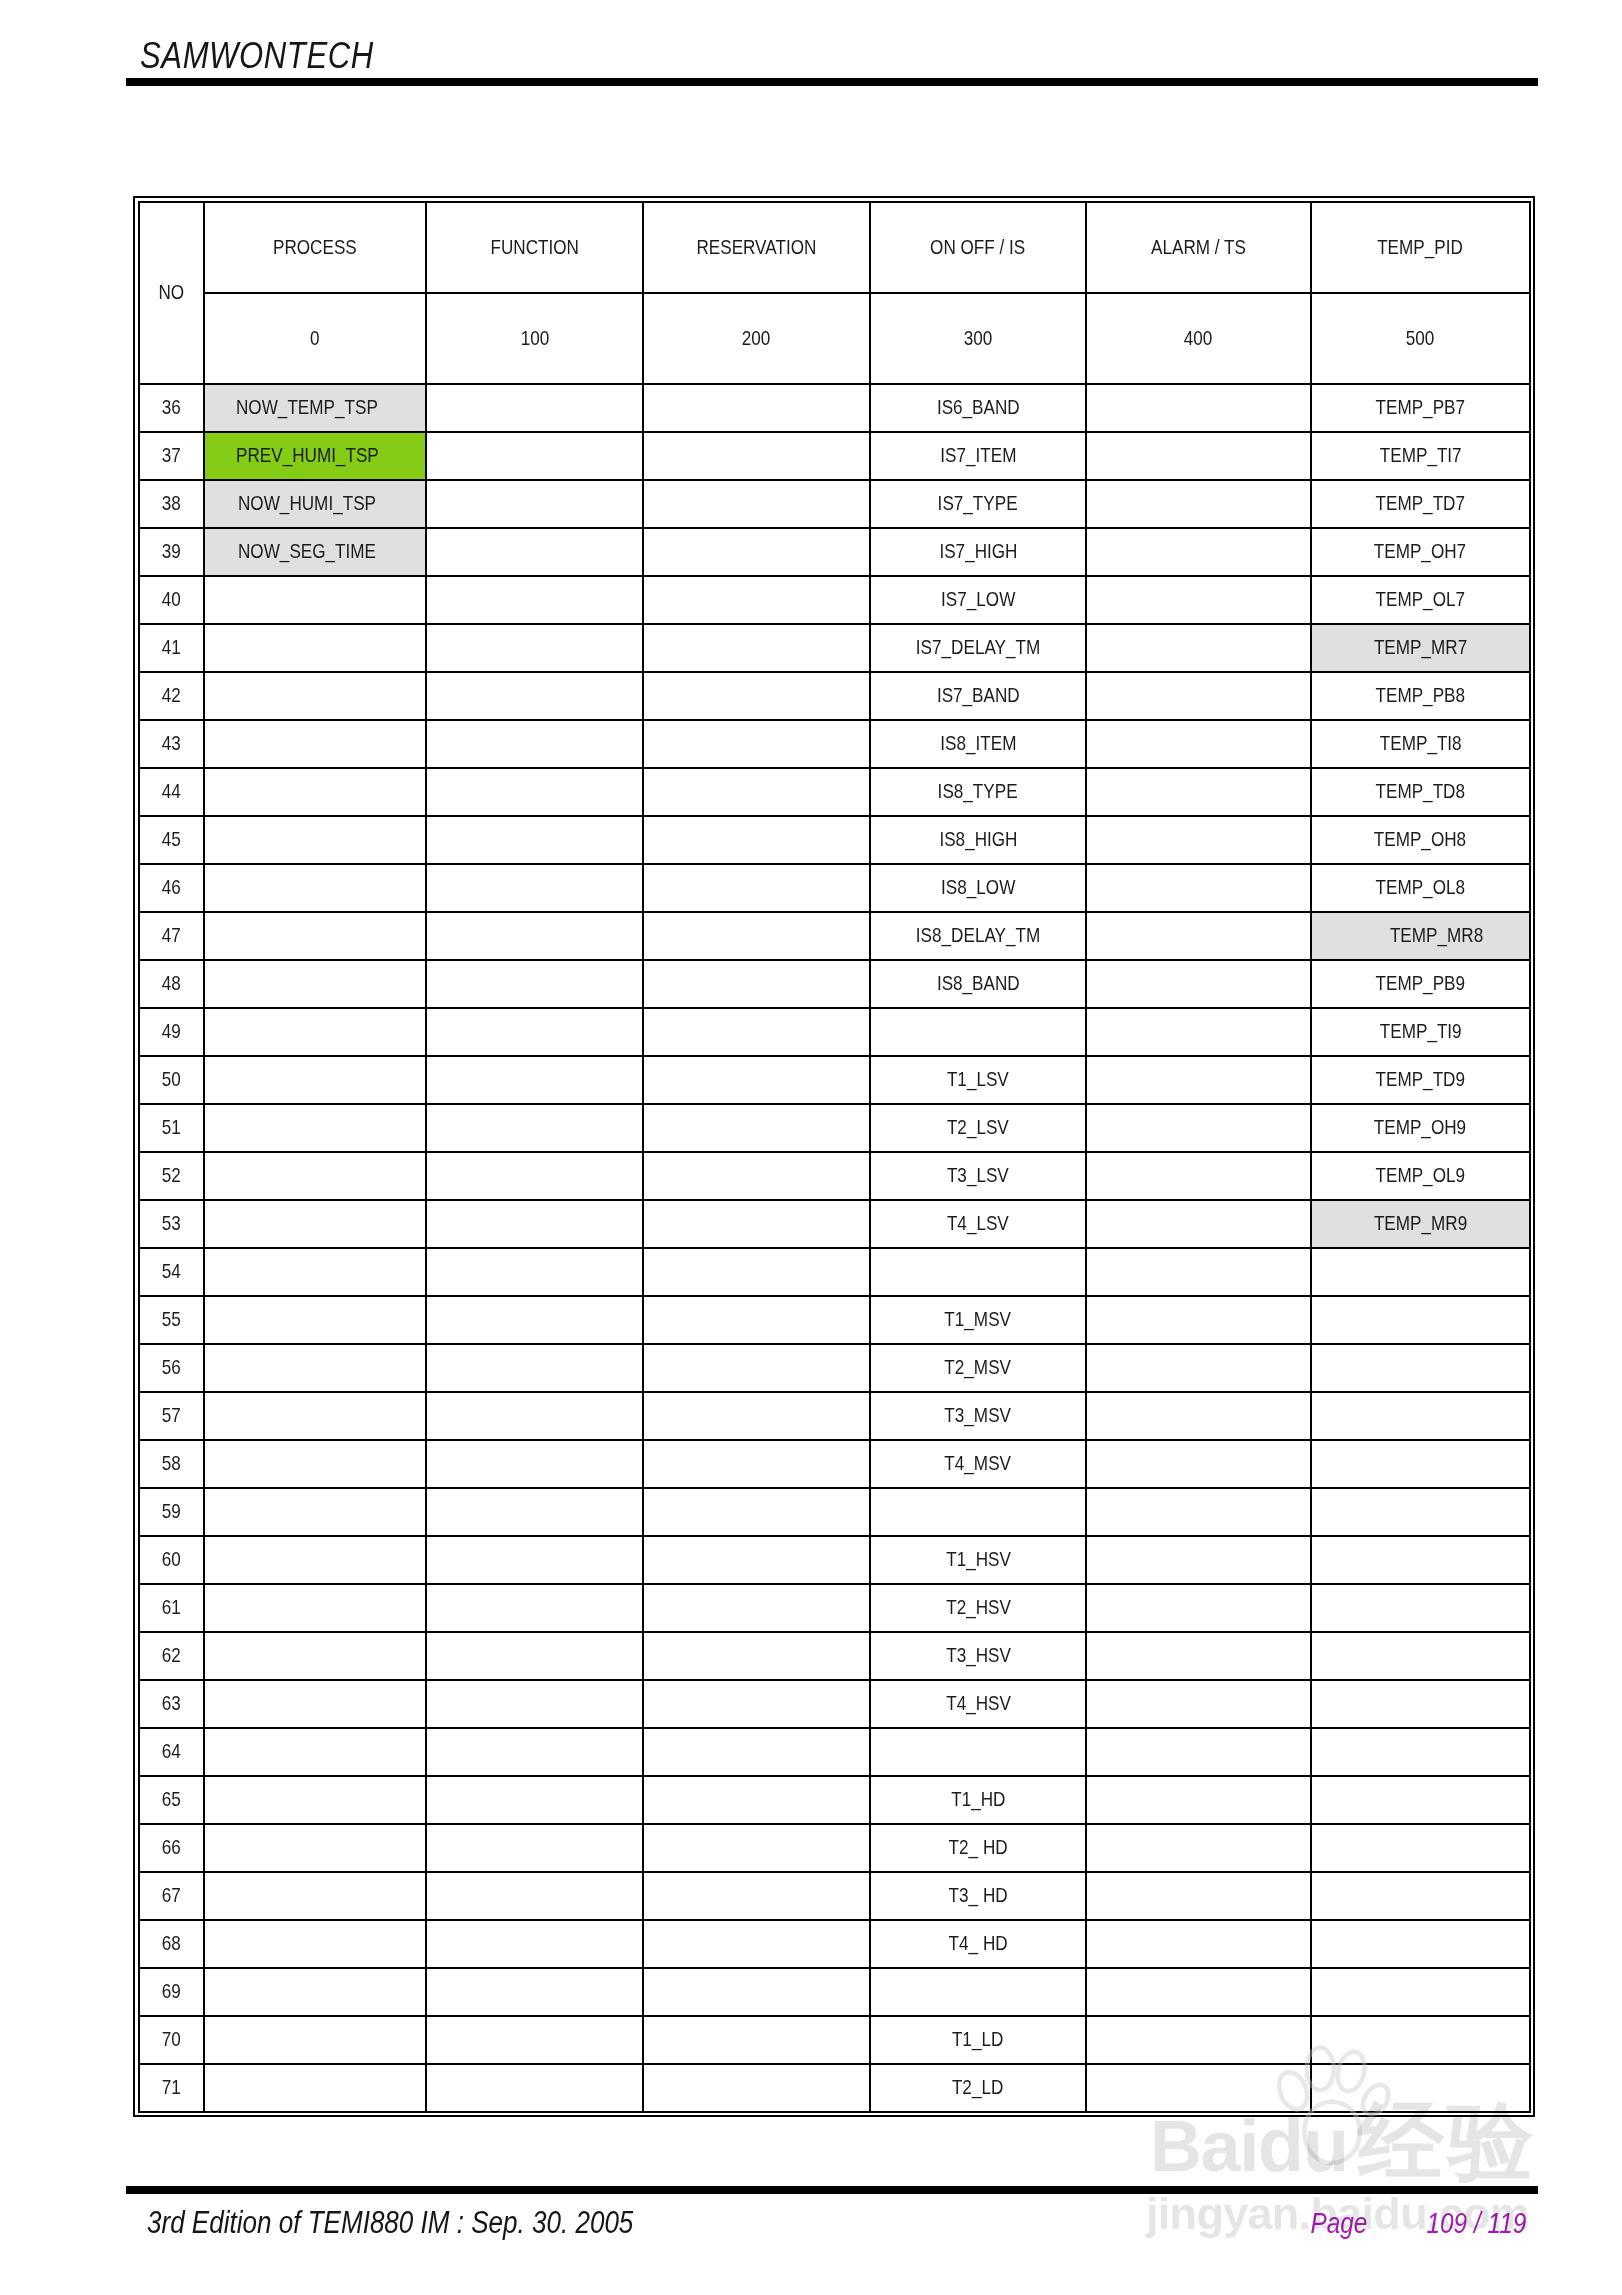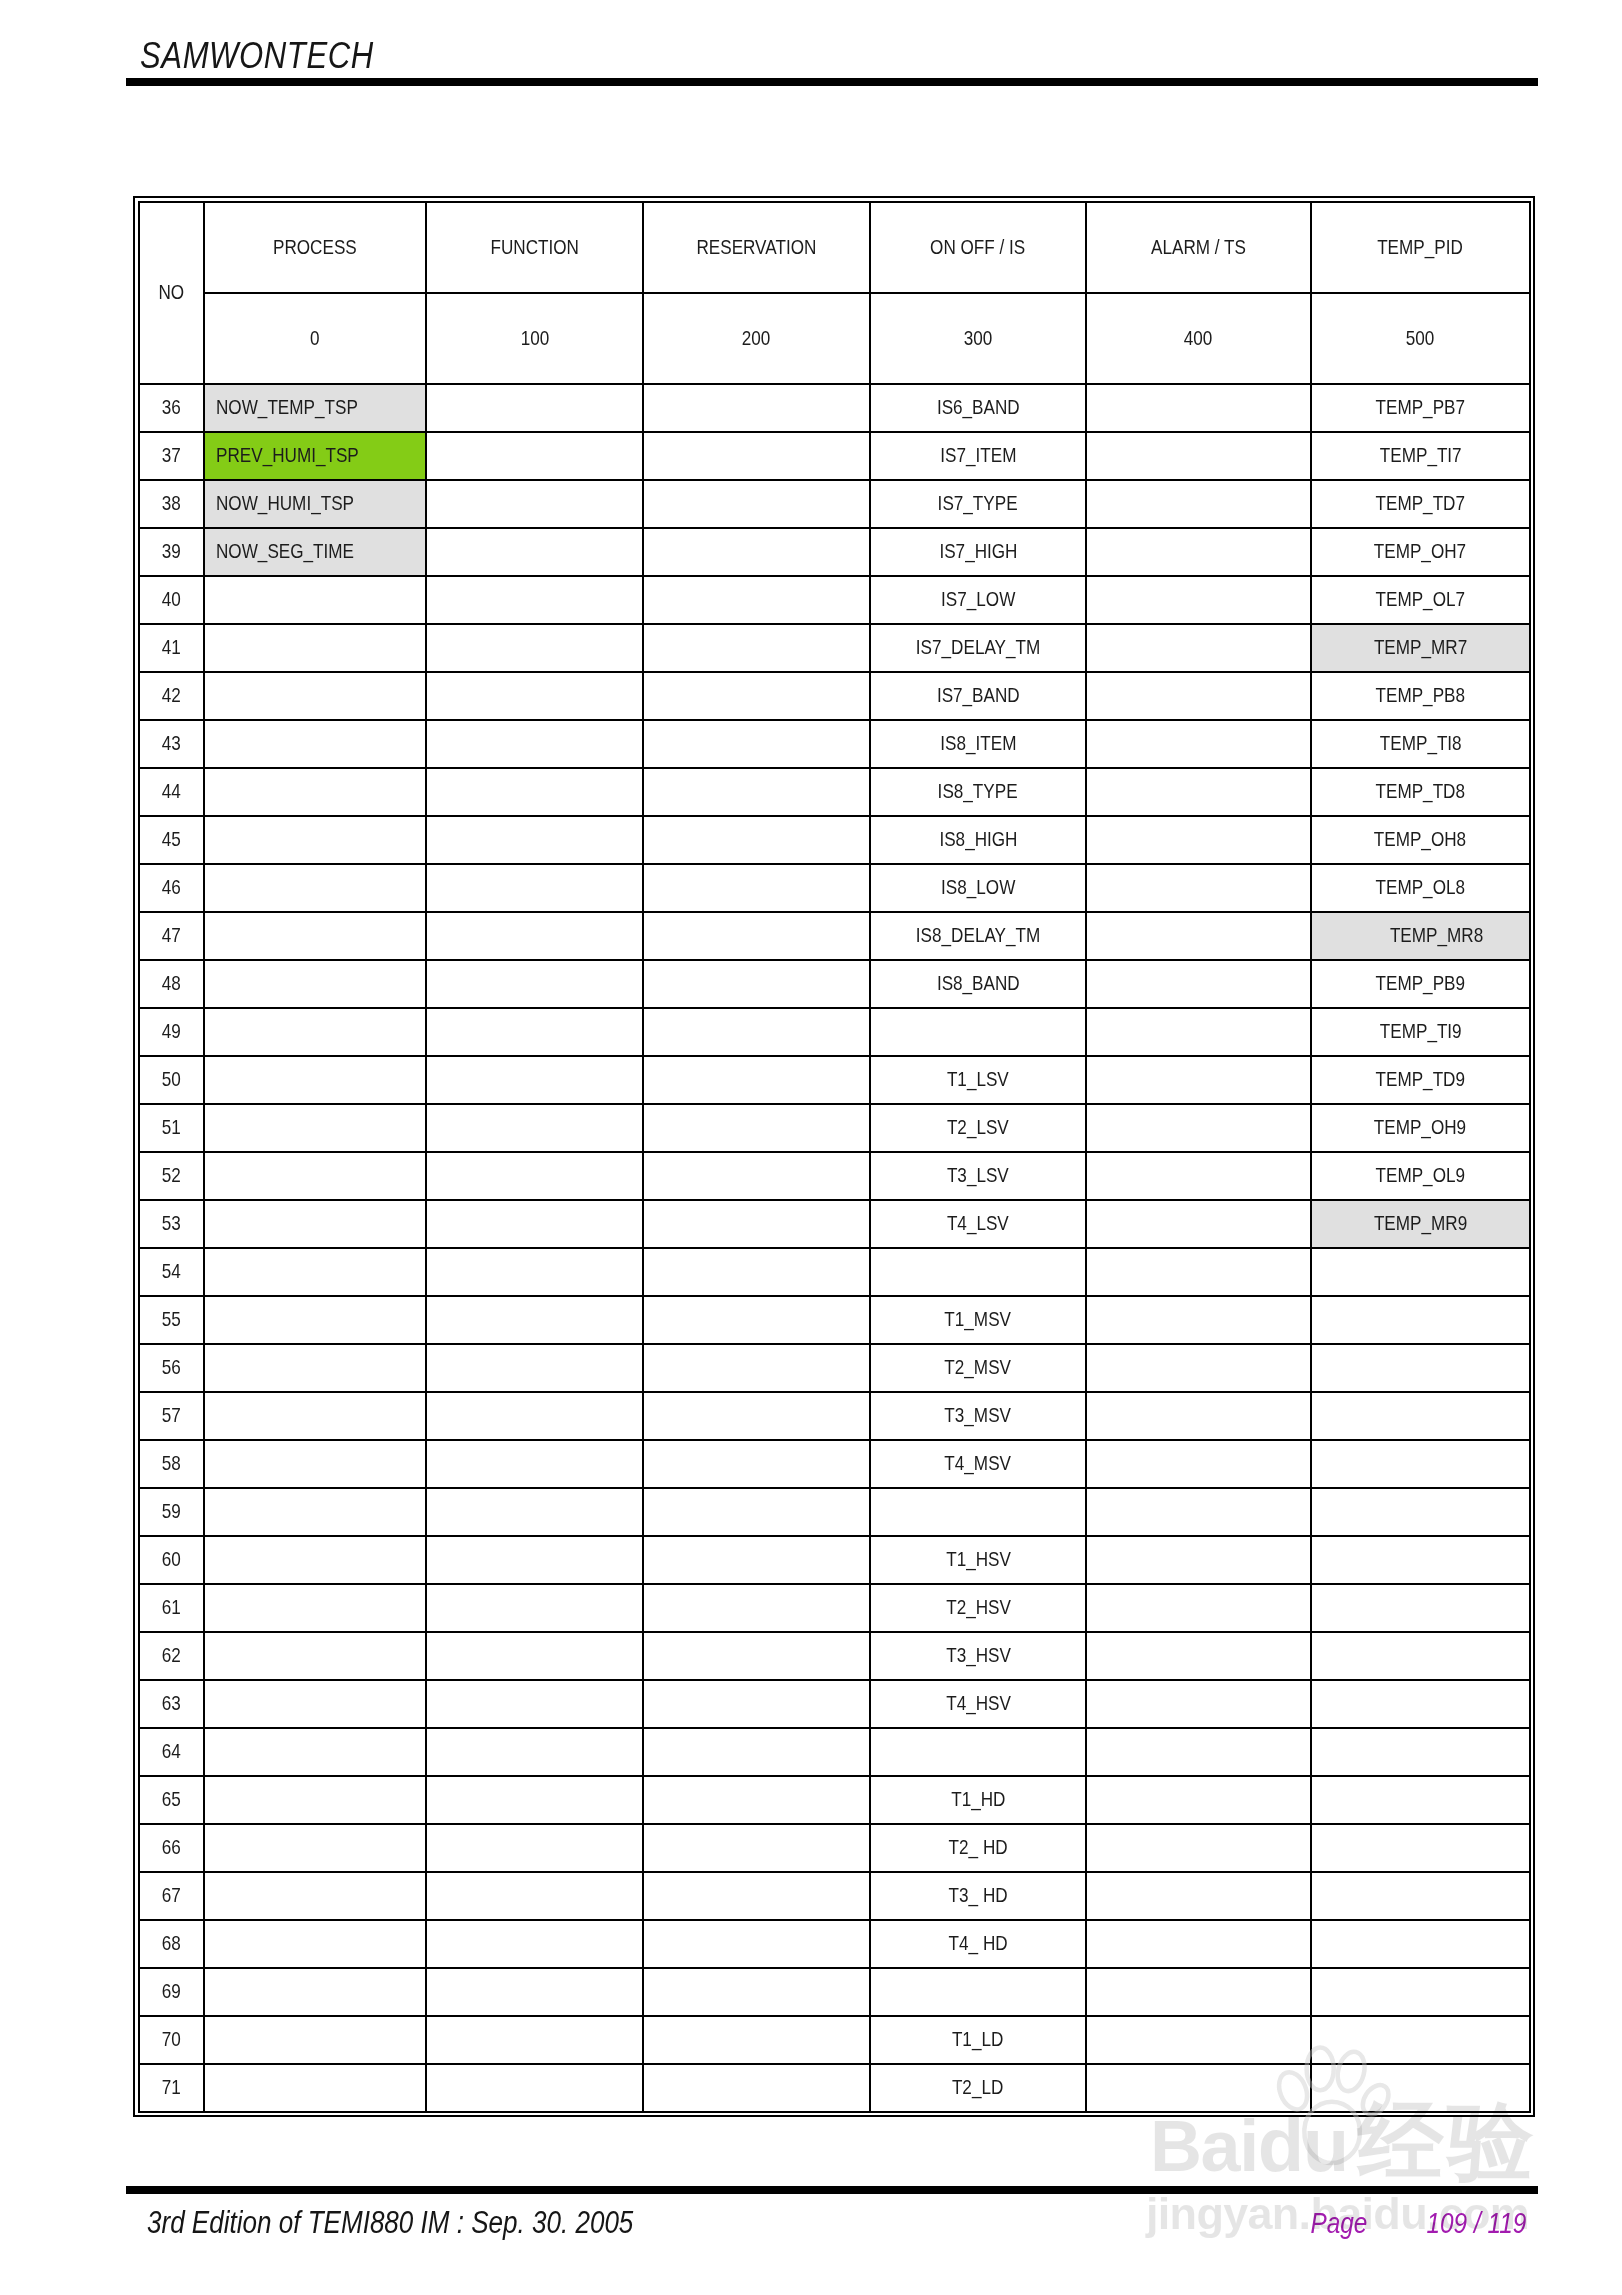--- a/index.html
+++ b/index.html
@@ -70,21 +70,21 @@
     font-size: 20.4px;
     color: #1c1c1c;
     padding: 0;
     text-align: center;
     vertical-align: middle;
     overflow: hidden;
   }
   .grid thead th { height: 89px; }
   .grid tbody td { height: 46px; }
   td.col-process {
-    text-align: left;
+    text-align: center;
     padding-left: 11px;
   }
   .shaded { background: #e0e0e0; }
 
   
   .footer-left {
     position: absolute;
     left: 147px;
     top: 2205px;
     font-size: 31px;

